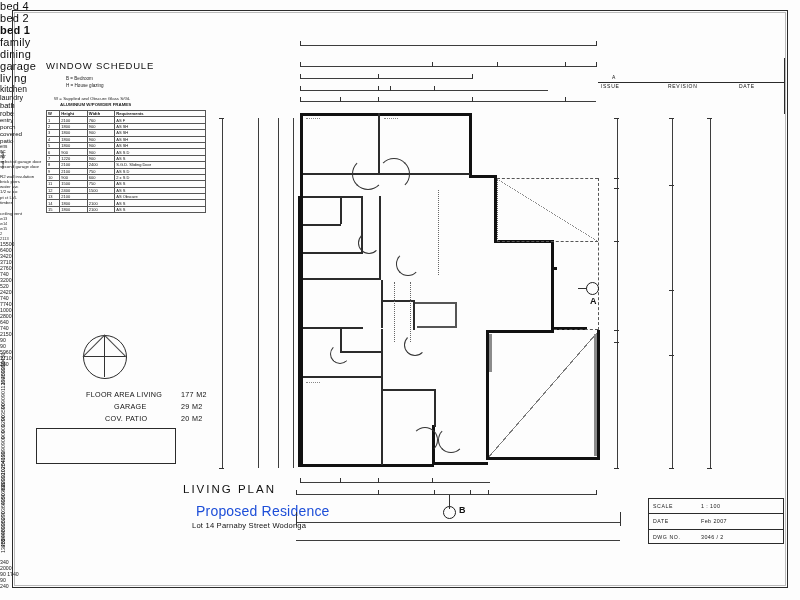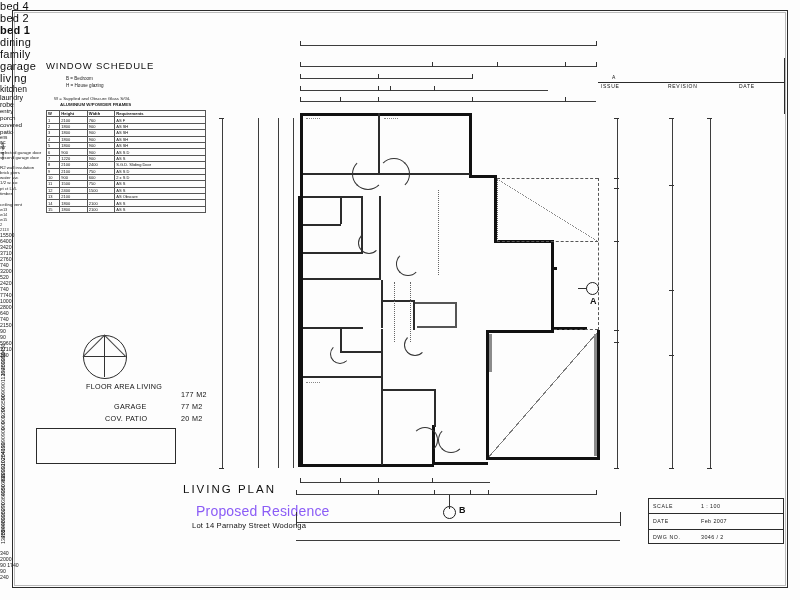--- a/index.html
+++ b/index.html
@@ -54,21 +54,21 @@
 
   
   .fa{position:absolute;font-size:7.2px;color:#111;letter-spacing:.3px;}
   .fa-box{position:absolute;border:1px solid #2b2b2b;box-sizing:border-box;}
 
   
   .northcirc{position:absolute;border:1px solid #2b2b2b;border-radius:50%;}
 
   
   .t-floorplan{position:absolute;font-size:11.5px;letter-spacing:2px;color:#111;}
-  .t-prop{position:absolute;font-size:14px;color:#8b5cf6;letter-spacing:.2px;}
+  .t-prop{position:absolute;font-size:14px;color:#1d4ed8;letter-spacing:.2px;}
   .t-lot{position:absolute;font-size:7.6px;color:#111;letter-spacing:.2px;}
 
   
   #tblock{position:absolute;left:648px;top:498px;width:136px;height:46px;
           border:1px solid #2b2b2b;box-sizing:border-box;}
   #tblock .row{position:absolute;left:0;width:100%;height:15.3px;
           border-bottom:1px solid #2b2b2b;box-sizing:border-box;}
   #tblock .lbl{position:absolute;left:4px;top:4px;font-size:5.2px;letter-spacing:.6px;}
   #tblock .val{position:absolute;left:52px;top:4px;font-size:5.4px;letter-spacing:.4px;}
 
@@ -211,25 +211,25 @@
     </table>
   </div>
 
   <div class="northcirc" style="left:83px;top:335px;width:42px;height:42px;"></div>
   <div class="abs" style="left:83px;top:356px;width:42px;height:1px;background:#333;"></div>
   <div class="abs" style="left:104px;top:335px;width:1px;height:42px;background:#333;"></div>
   <div class="abs" style="left:89px;top:341px;width:30px;height:30px;
        border-top:1px solid #444;border-left:1px solid #444;transform:rotate(45deg);"></div>
 
   <div>
-    <div class="fa" style="left:86px;top:382px;">FLOOR AREA  LIVING</div>
+    <div class="fa" style="left:86px;top:390px;">FLOOR AREA  LIVING</div>
     <div class="fa" style="left:181px;top:390px;">177 M2</div>
 
     <div class="fa" style="left:114px;top:402px;">GARAGE</div>
-    <div class="fa" style="left:181px;top:402px;">77 M2</div>
+    <div class="fa" style="left:181px;top:402px;">29 M2</div>
 
     <div class="fa" style="left:105px;top:414px;">COV. PATIO</div>
     <div class="fa" style="left:181px;top:414px;">20 M2</div>
   </div>
 
   <div class="fa-box" style="left:36px;top:428px;width:140px;height:36px;"></div>
   <div class="abs" style="left:36px;top:428px;width:140px;height:1px;background:#2b2b2b;"></div>
 
   <div class="t-floorplan" style="left:183px;top:483px;">LIVING PLAN</div>
   <div class="t-prop" style="left:196px;top:503px;">Proposed Residence</div>
@@ -347,26 +347,27 @@
     <div class="arc" style="left:358px;top:232px;width:20px;height:20px;"></div>
     <div class="arc" style="left:396px;top:252px;width:22px;height:22px;"></div>
     <div class="arc" style="left:404px;top:334px;width:20px;height:20px;"></div>
     <div class="arc2" style="left:412px;top:427px;width:24px;height:24px;"></div>
     <div class="arc" style="left:438px;top:427px;width:24px;height:24px;"></div>
     <div class="arc" style="left:330px;top:344px;width:18px;height:18px;"></div>
 
     <div class="room" style="left:324px;top:130px;">bed 4</div>
     <div class="room" style="left:389px;top:130px;">bed 2</div>
     <div class="room" style="left:333px;top:418px;font-weight:bold;">bed 1</div>
+    <div class="room" style="left:405px;top:232px;">family</div>
     <div class="room" style="left:496px;top:294px;">dining</div>
-    <div class="room" style="left:405px;top:232px;">family</div>
     <div class="room" style="left:519px;top:400px;">garage</div>
     <div class="room" style="left:401px;top:419px;">living</div>
     <div class="roomsm" style="left:398px;top:312px;">kitchen</div>
     <div class="roomsm" style="left:318px;top:259px;font-size:7px;">laundry</div>
+    <div class="roomsm" style="left:328px;top:222px;font-size:7.5px;">bath</div>
     <div class="roomsm" style="left:352px;top:355px;font-size:7px;">robe</div>
     <div class="roomsm" style="left:438px;top:423px;font-size:6px;">entry</div>
     <div class="roomsm" style="left:447px;top:476px;font-size:6.2px;">porch</div>
     <div class="roomsm" style="left:519px;top:205px;font-size:6.2px;">covered</div>
     <div class="roomsm" style="left:527px;top:213px;font-size:6.2px;">patio</div>
     <div class="tiny2" style="left:322px;top:356px;">ens</div>
     <div class="tiny2" style="left:306px;top:210px;">wc</div>
     <div class="tiny2" style="left:346px;top:330px;">wir</div>
 
     <div class="note" style="left:552px;top:350px;">selected garage door</div>

